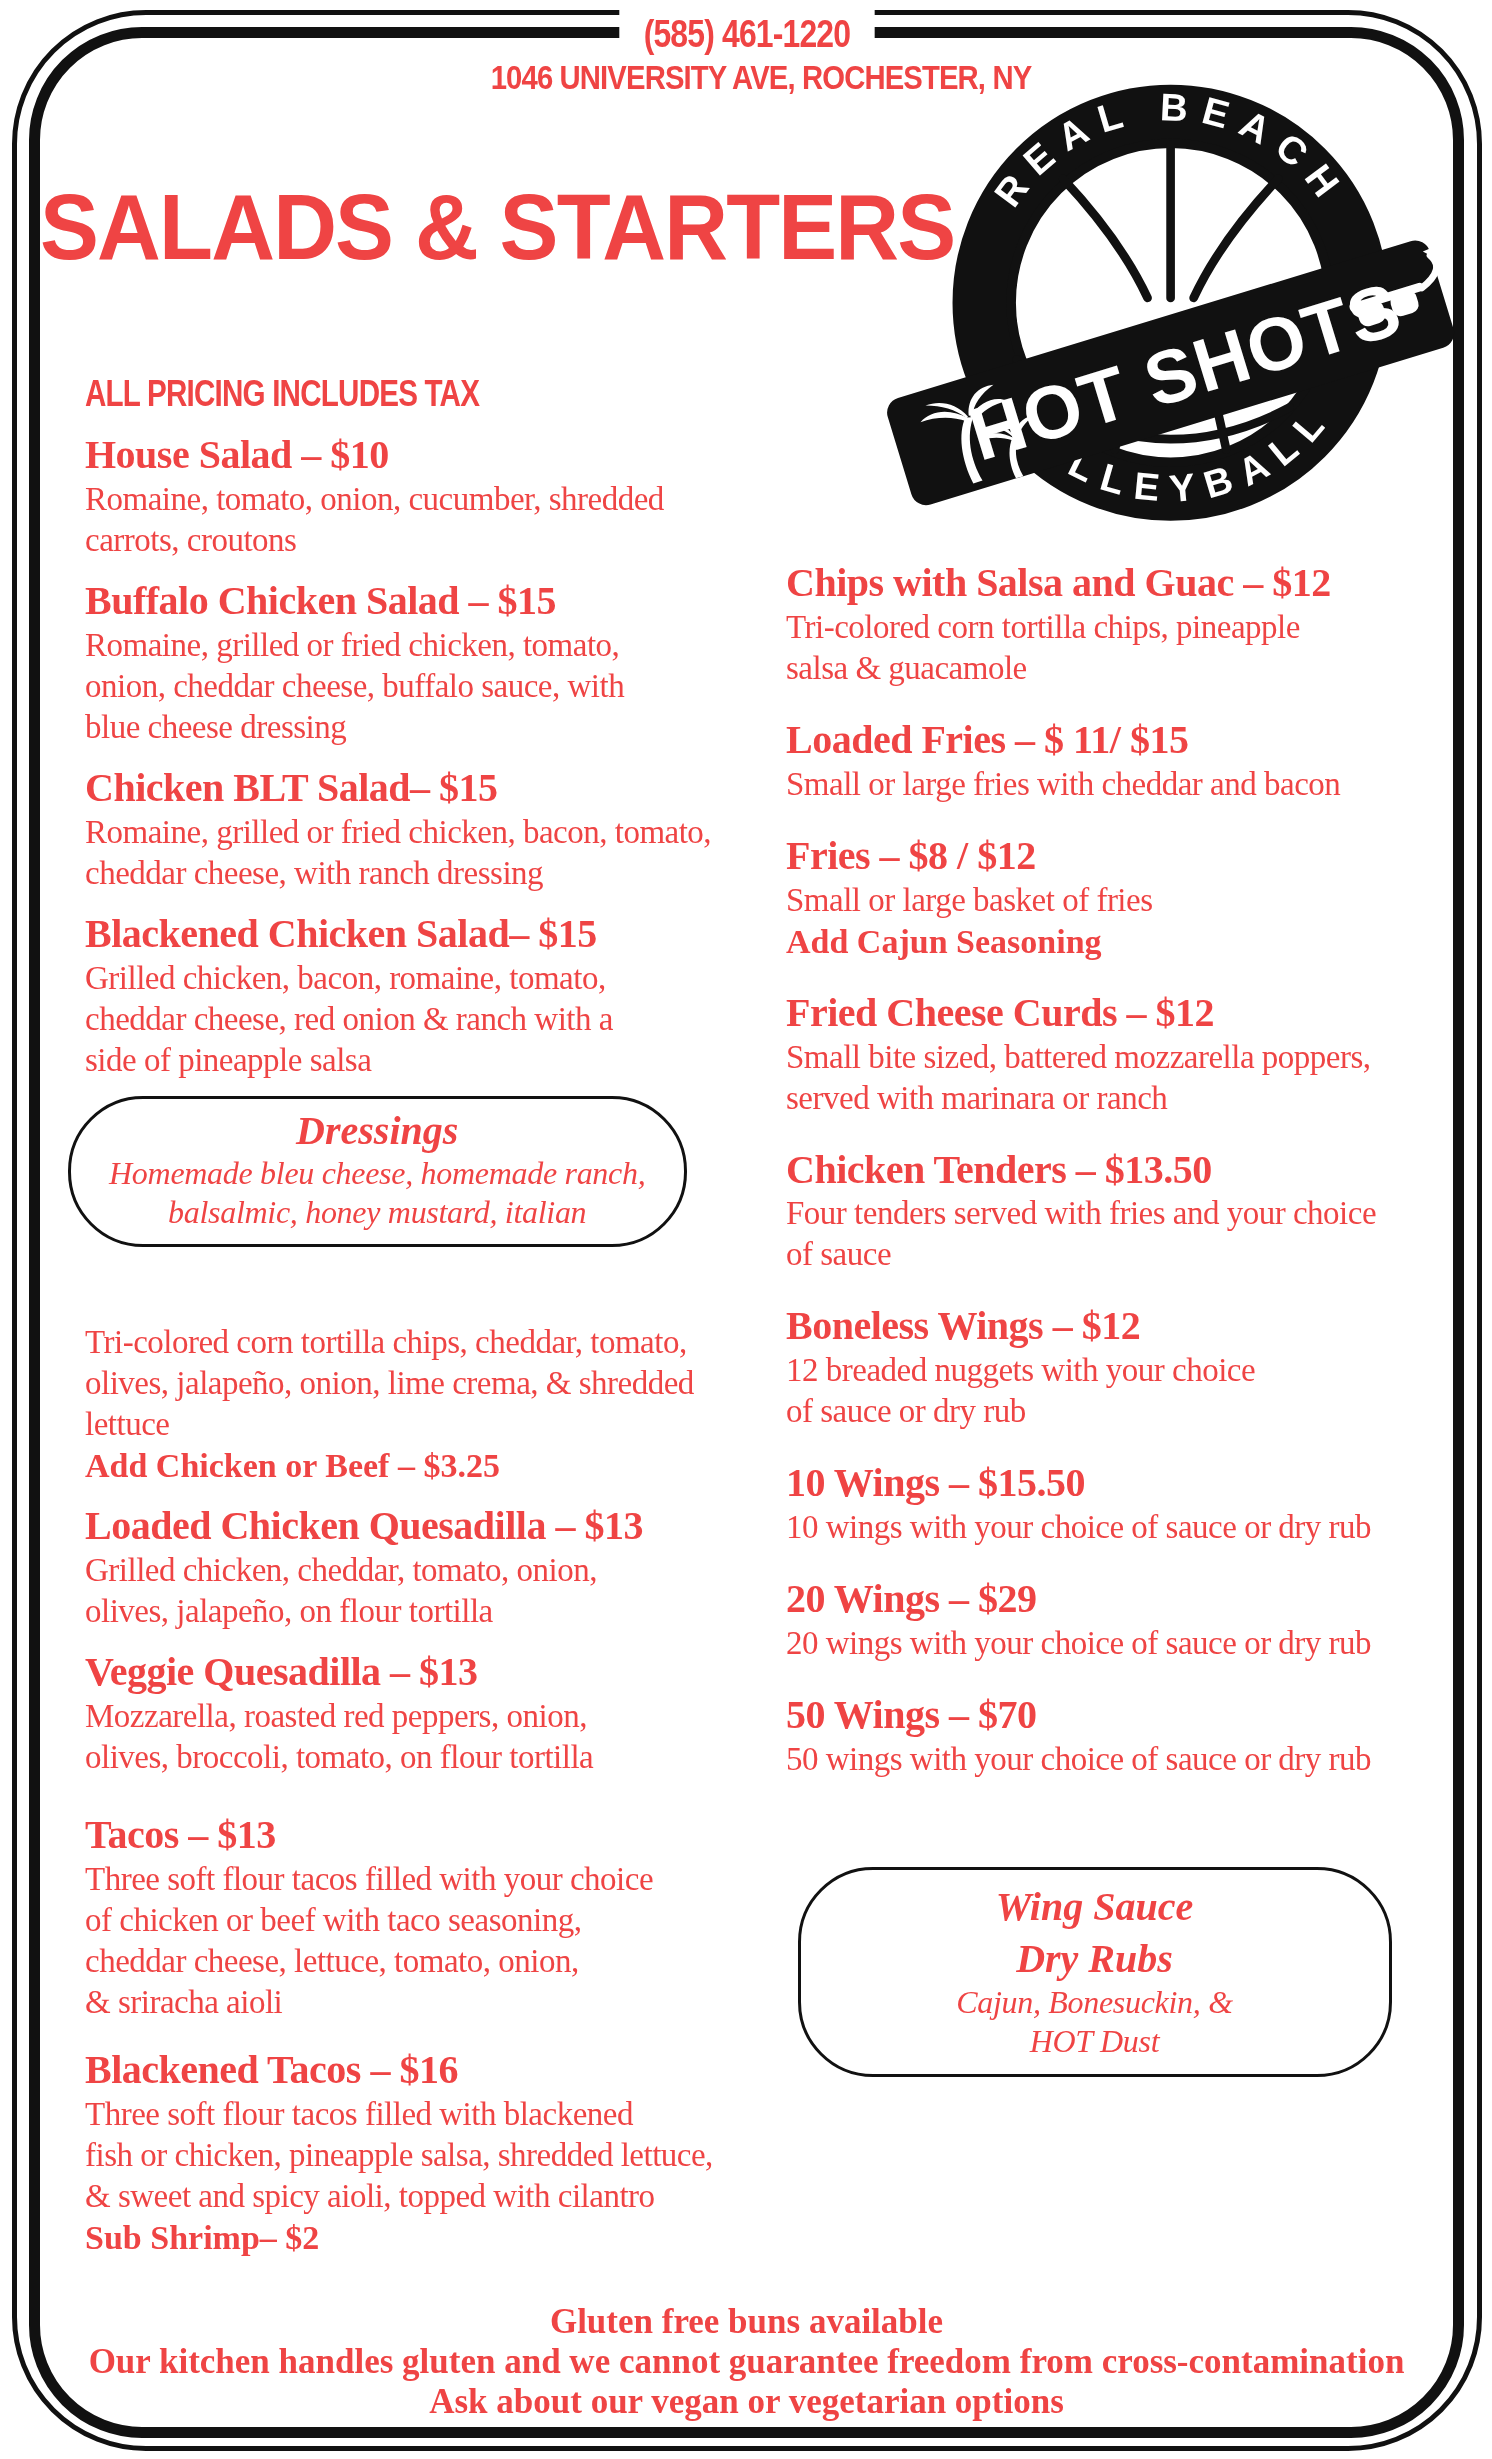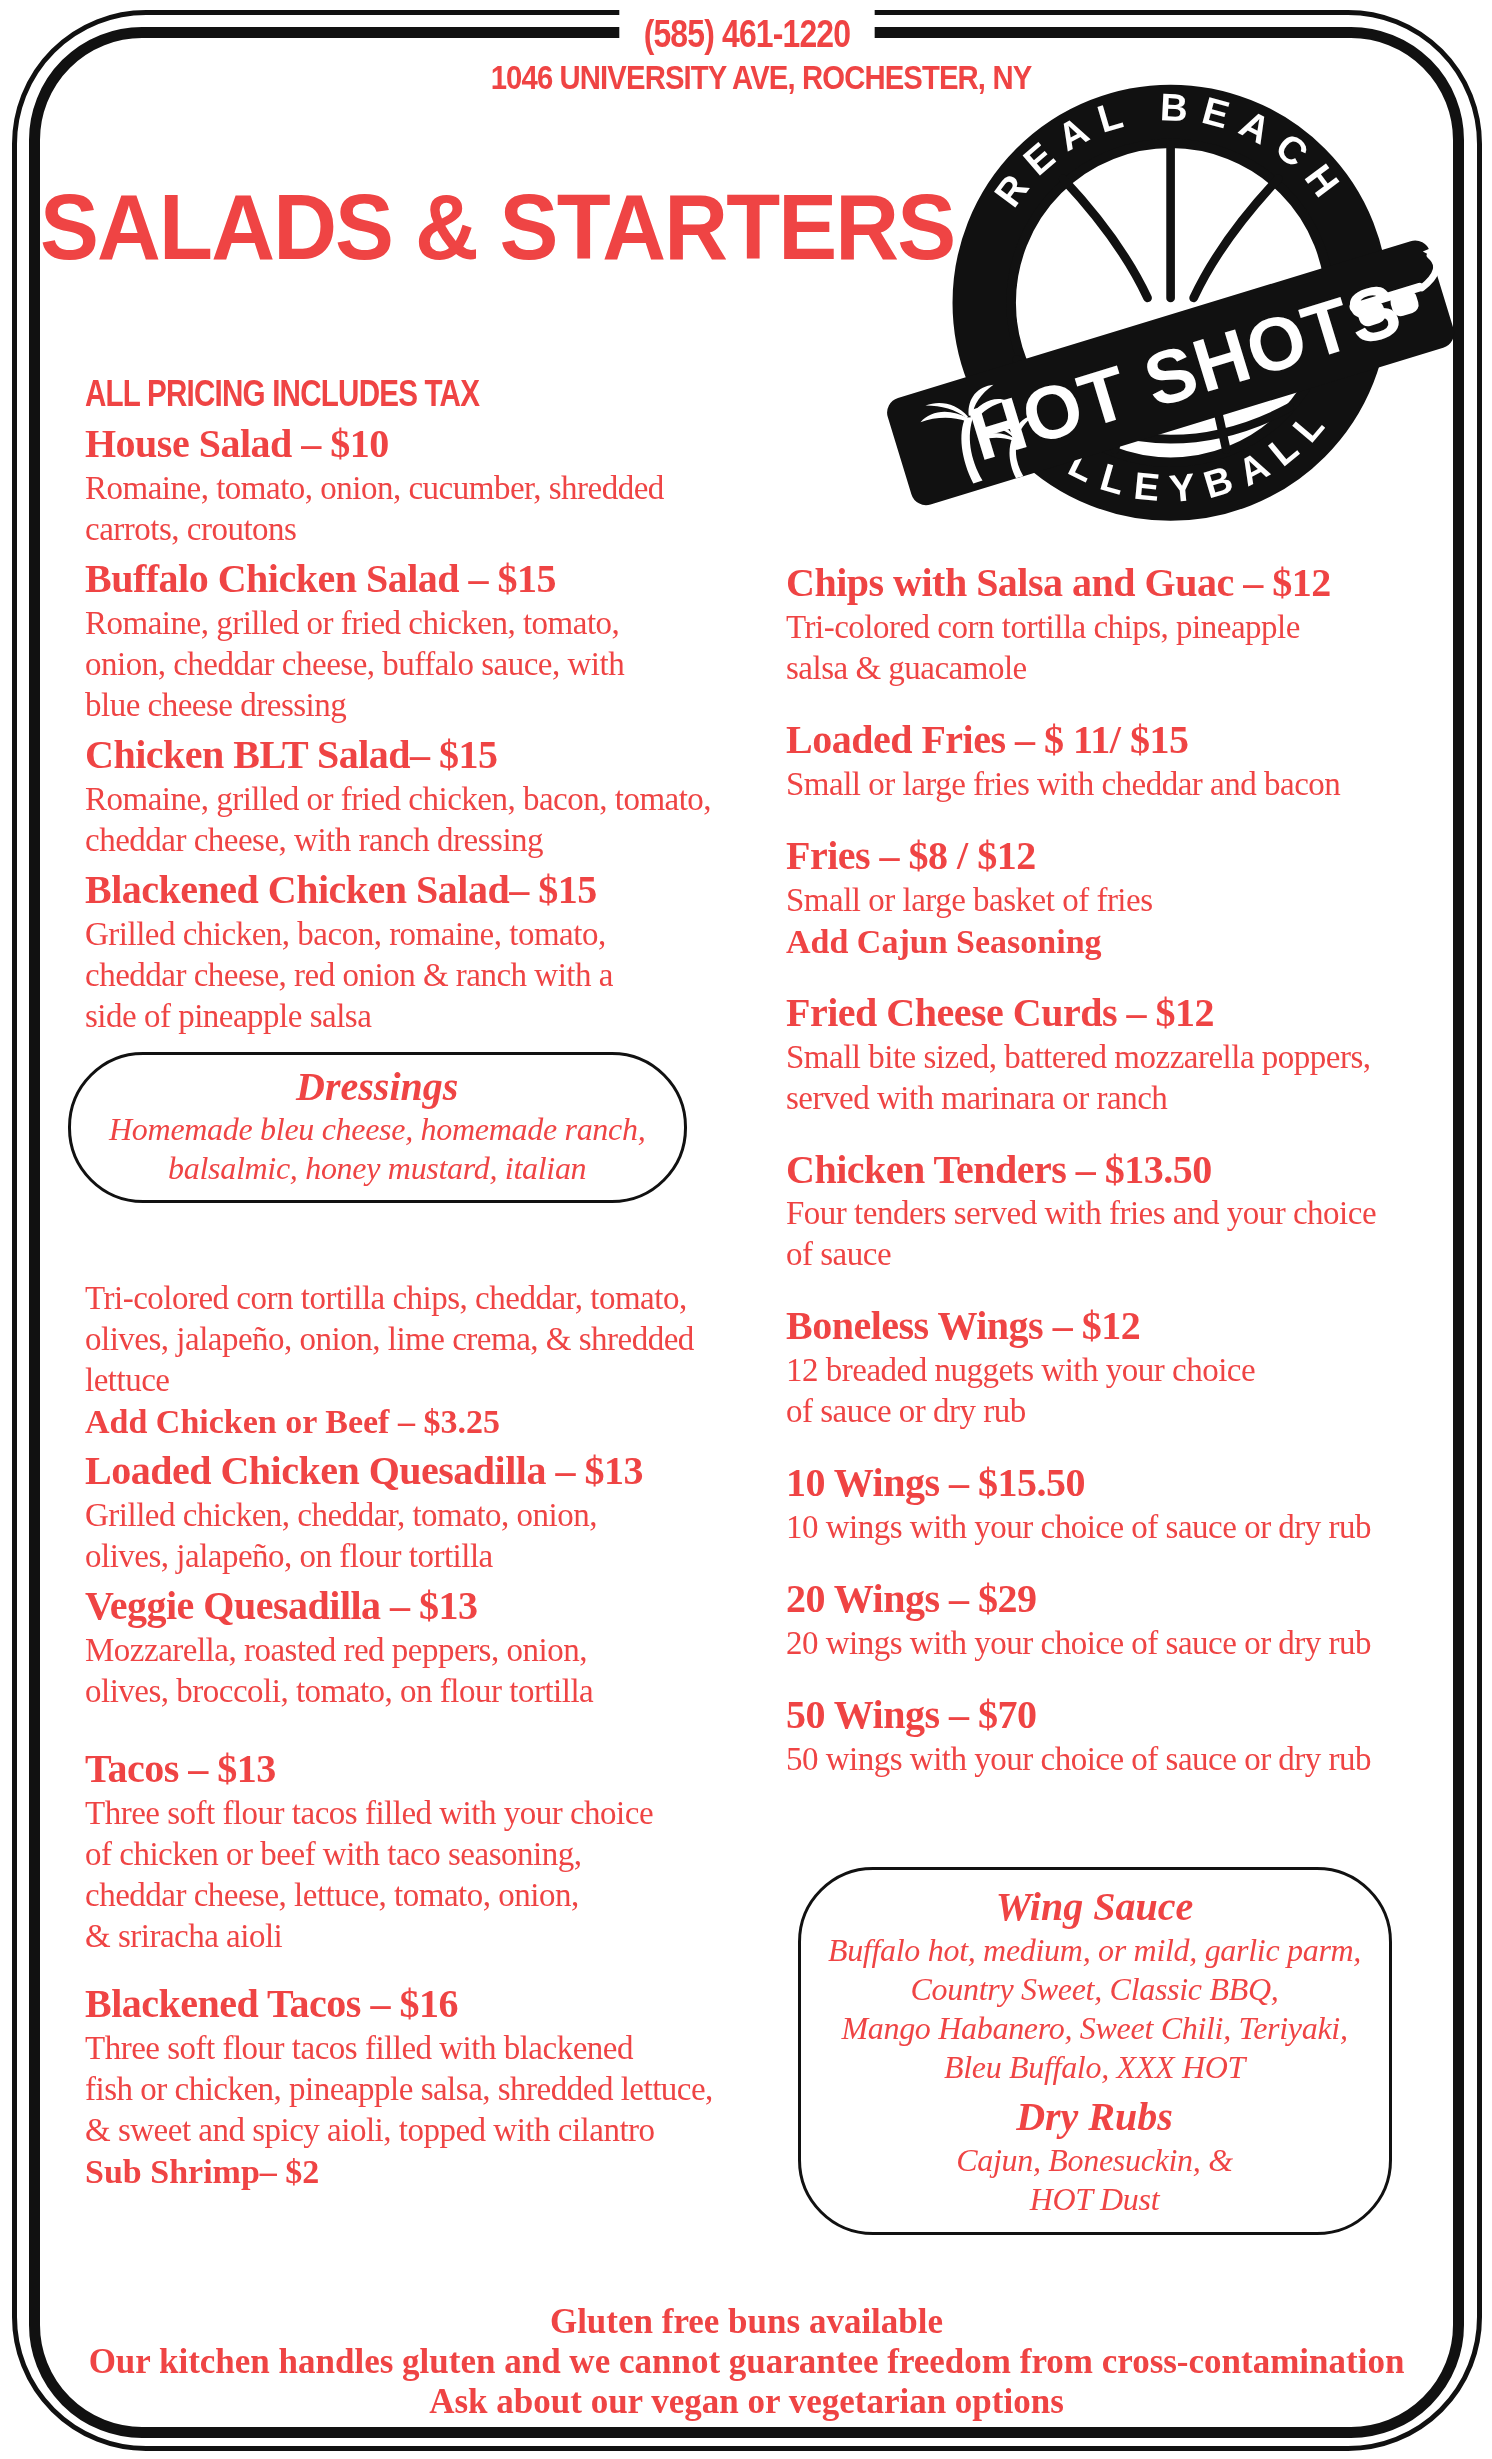--- a/index.html
+++ b/index.html
@@ -39,21 +39,21 @@
     white-space:nowrap;
   }
   
   .logo { position:absolute; left:892px; top:75px; width:562px; height:466px; z-index:2; }
   .logo svg { overflow:visible; }
   
   .col { position:absolute; z-index:1; }
   .col-left  { left:85px;  top:373px; width:711px; }
   .col-right { left:786px; top:561px; width:672px; }
   .tax-note { font-size:37px; transform:scaleX(0.80); transform-origin:left; white-space:nowrap; }
-  .item { margin-top:7px; }
+  .item { margin-top:18px; }
   .col-right .item { margin-top:29px; }
   .col-right .item:first-child { margin-top:0; }
   .item-heading {
     font-size:40px; font-weight:700; line-height:44px; letter-spacing:-0.5px;
     white-space:pre;
   }
   .item-desc {
     font-size:33px; line-height:41px; letter-spacing:-0.5px; white-space:pre; margin-top:1.9px;
   }
   .item-note { font-size:34px; font-weight:700; line-height:41px; white-space:pre; }
@@ -268,24 +268,20 @@
       <div class="item-desc">20 wings with your choice of sauce or dry rub</div>
     </div>
 
     <div class="item">
       <div class="item-heading">50 Wings – $70</div>
       <div class="item-desc">50 wings with your choice of sauce or dry rub</div>
     </div>
 
     <div class="round-box sauce-box">
       <div class="box-title">Wing Sauce</div>
-      <div class="box-desc">Buffalo hot, medium, or mild, garlic parm,
-Country Sweet, Classic BBQ,
-Mango Habanero, Sweet Chili, Teriyaki,
-Bleu Buffalo, XXX HOT</div>
       <div class="box-title box-title2">Dry Rubs</div>
       <div class="box-desc">Cajun, Bonesuckin, &amp;
 HOT Dust</div>
     </div>
   </div>
 
   <div class="footer">
     <div class="footer-line">Gluten free buns available</div>
     <div class="footer-line">Our kitchen handles gluten and we cannot guarantee freedom from cross-contamination</div>
     <div class="footer-line">Ask about our vegan or vegetarian options</div>

